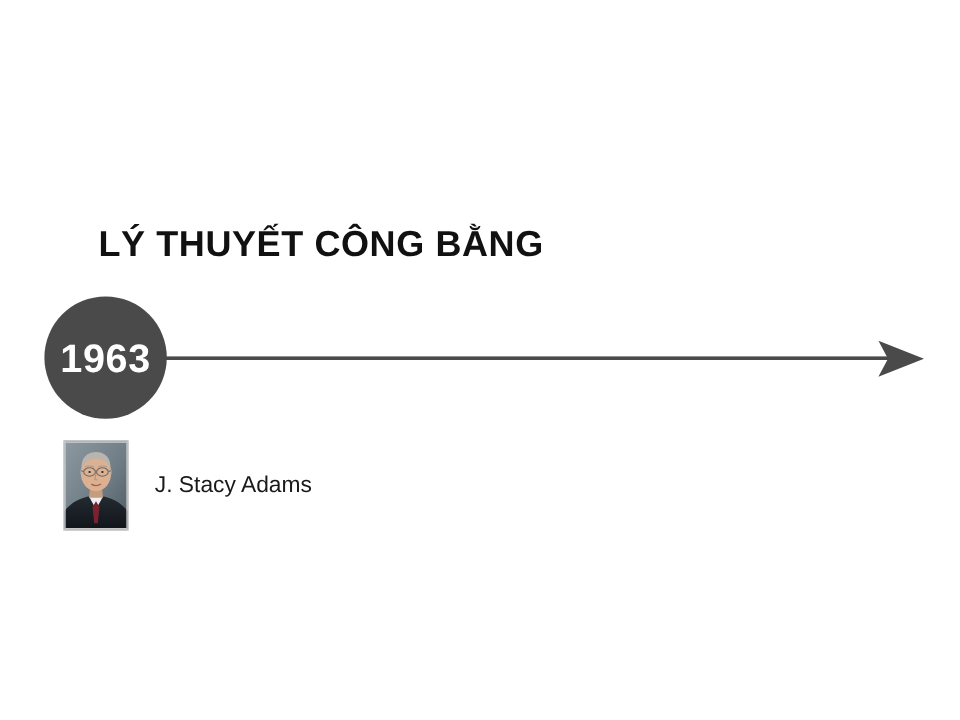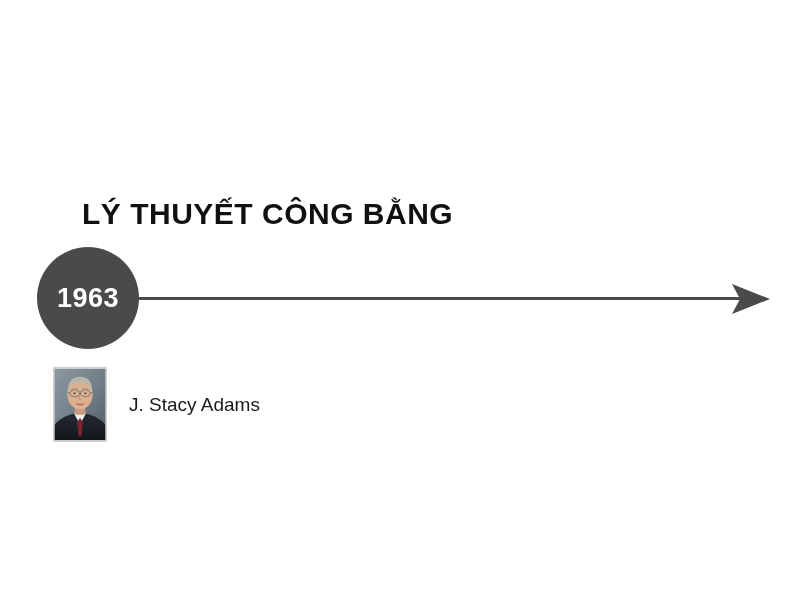--- a/index.html
+++ b/index.html
@@ -18,21 +18,21 @@
     position: relative;
     width: 800px;
     height: 600px;
     background: #ffffff;
   }
 
   
   #slide-title {
     position: absolute;
     left: 82px;
-    top: 199px;
+    top: 189px;
     font-size: 30px;
     font-weight: bold;
     letter-spacing: 0.5px;
     color: #111111;
     white-space: nowrap;
     line-height: 1;
   }
 
   
   #timeline {
@@ -67,21 +67,21 @@
     width: 102px;
     height: 102px;
     border-radius: 50%;
     background: #4a4a4a;
     display: flex;
     align-items: center;
     justify-content: center;
   }
   #year-label {
     color: #ffffff;
-    font-size: 27px;
+    font-size: 33px;
     font-weight: bold;
     letter-spacing: 0.5px;
     line-height: 1;
   }
 
   
   #person-row {
     position: absolute;
     left: 53px;
     top: 367px;

